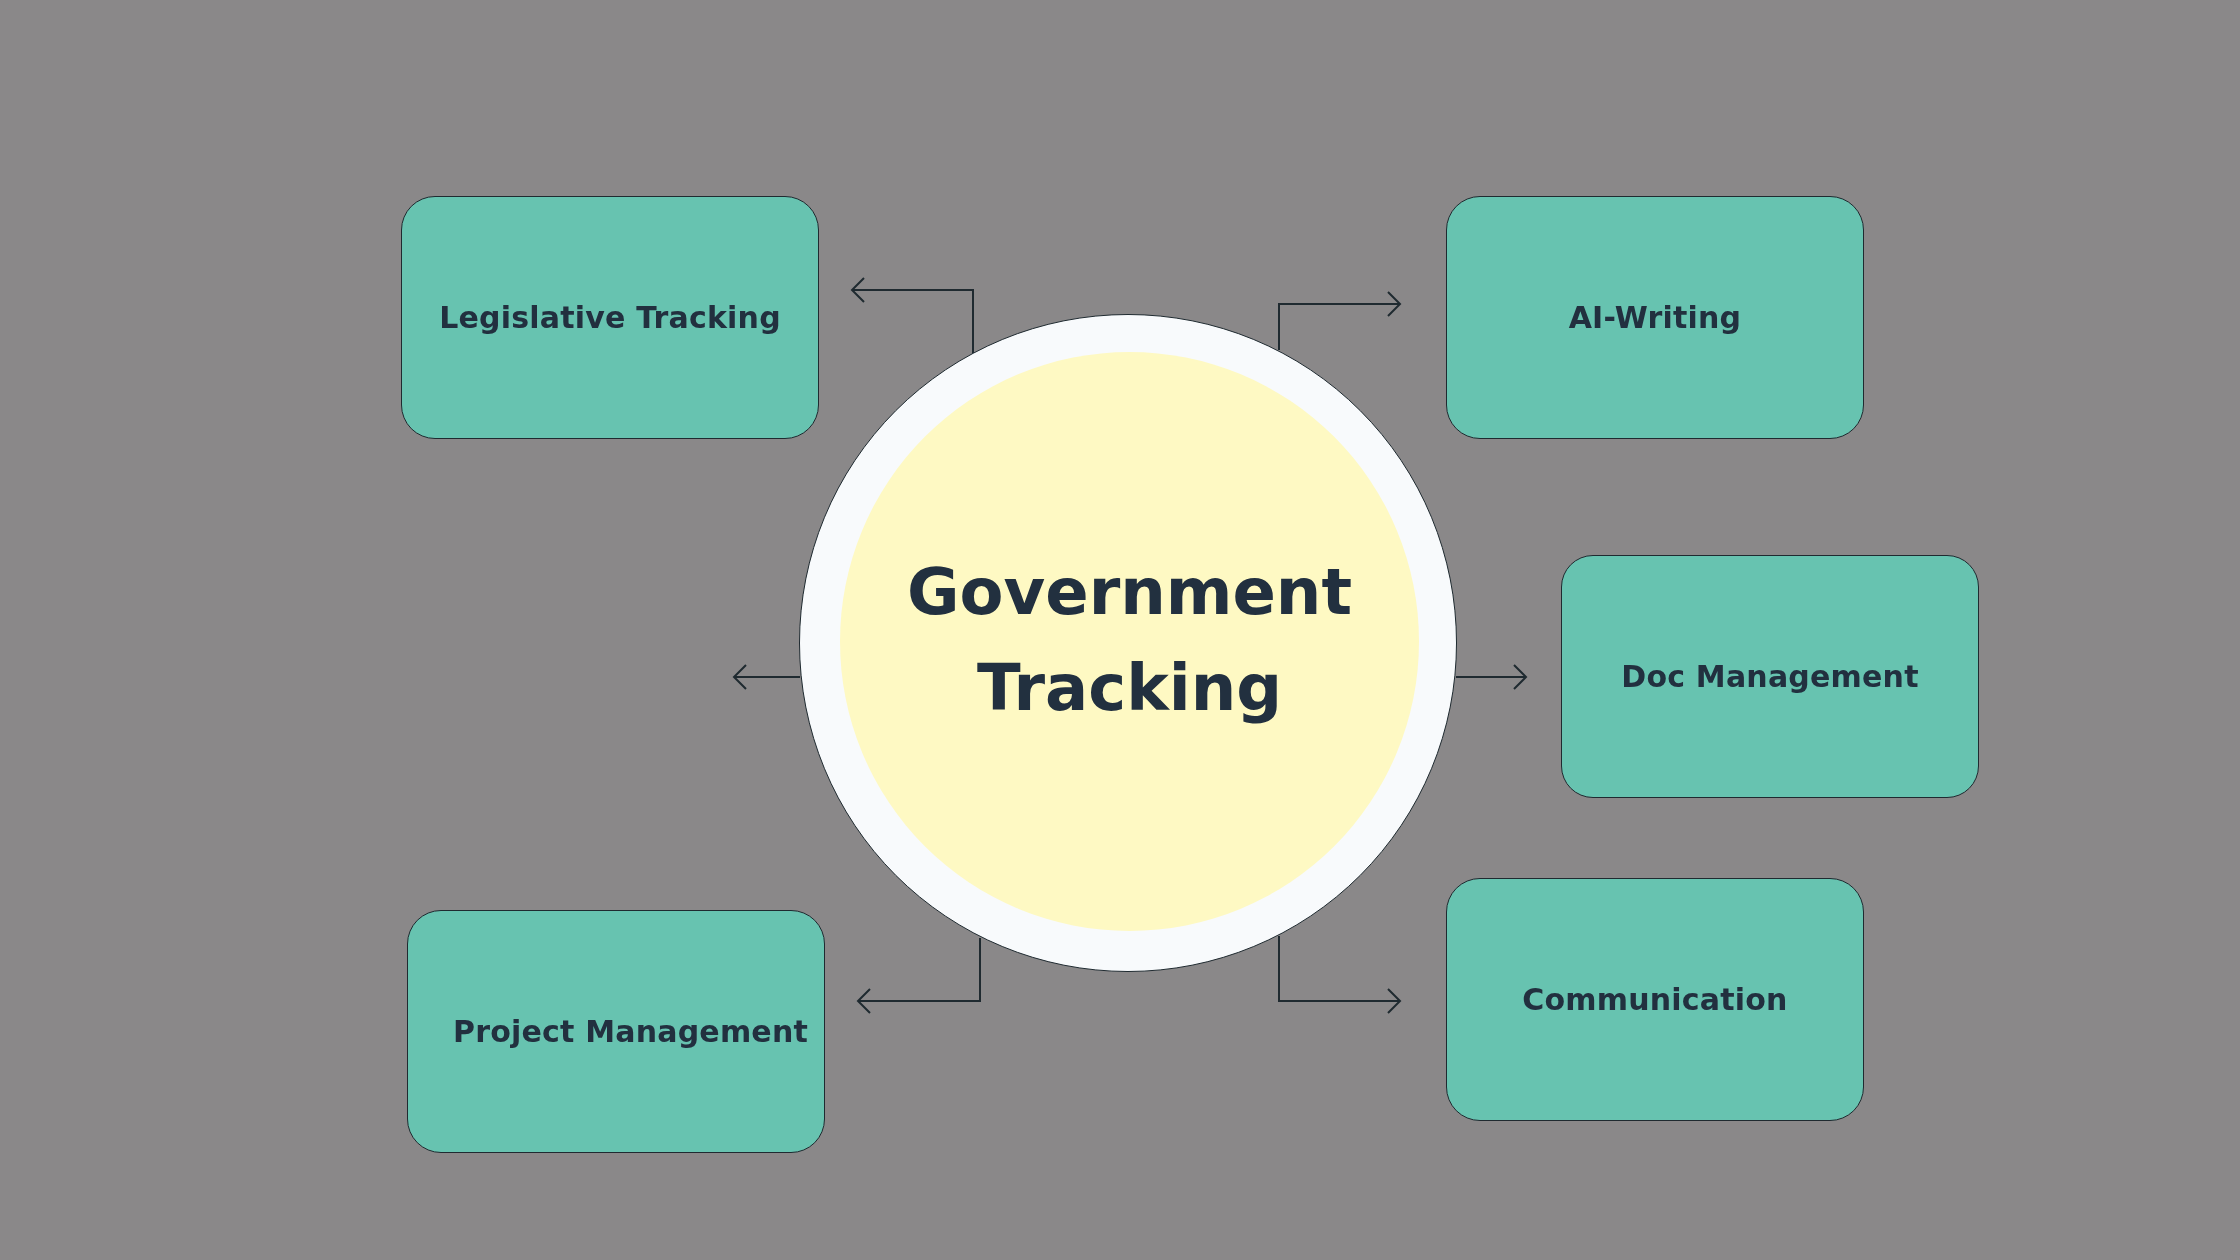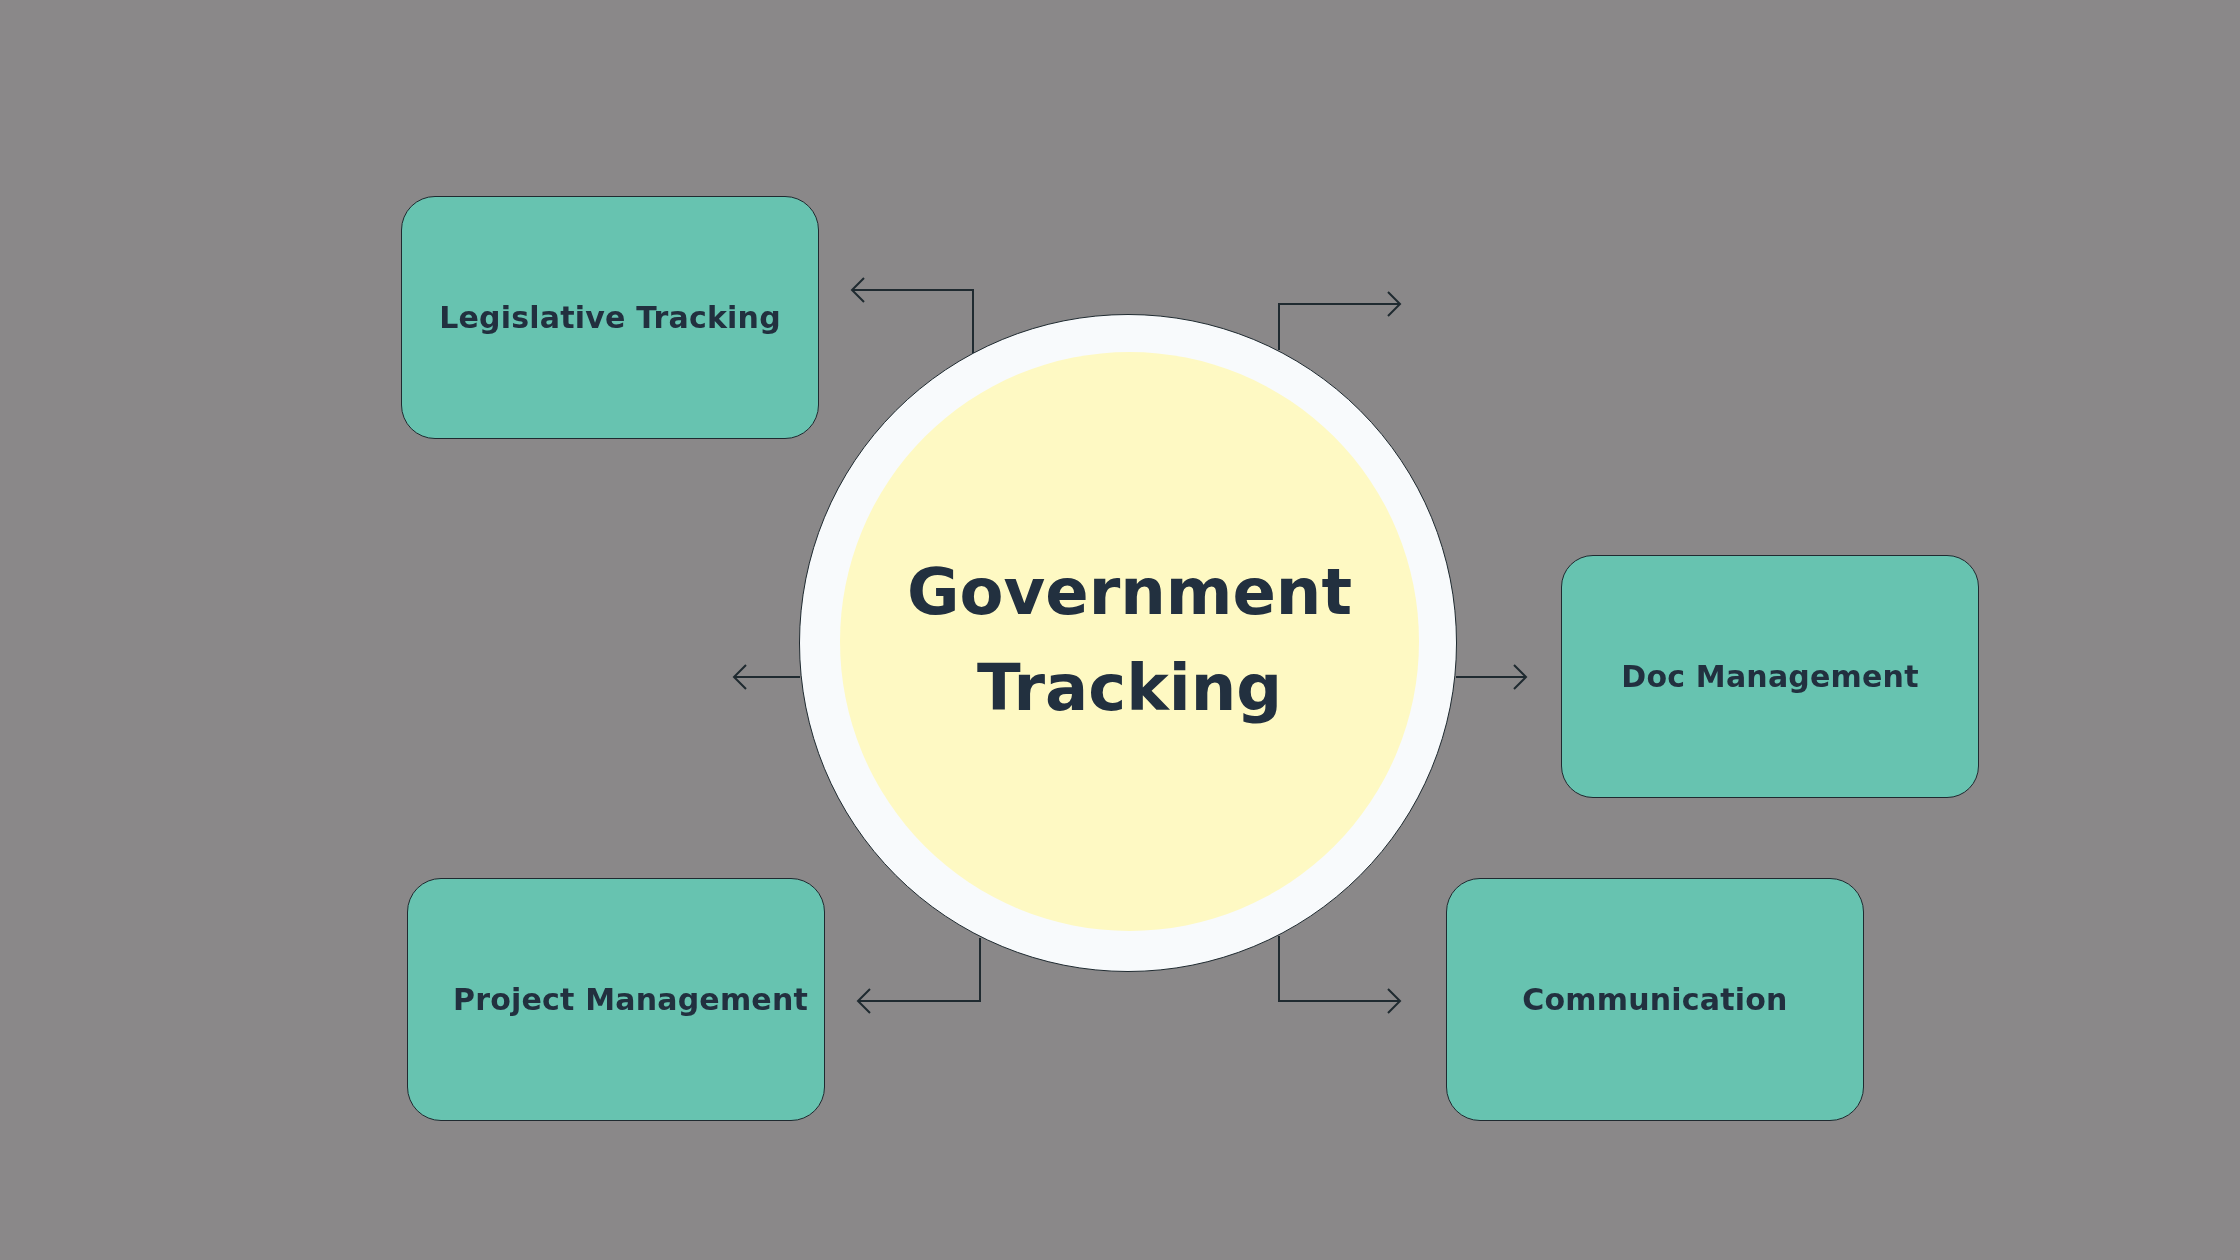--- a/index.html
+++ b/index.html
@@ -87,27 +87,30 @@
     <div class="hub-title">
       <span>Government</span>
       <span>Tracking</span>
     </div>
   </div>
 
   <div class="node" style="left:401px; top:196px;text-align:center;">
     <span class="node-label">Legislative Tracking</span>
   </div>
 
+  <div class="node" style="left:1446px; top:196px;">
+    <span class="node-label">AI-Writing</span>
+  </div>
 
 
   <div class="node" style="left:1561px; top:555px;border-radius:32px;">
     <span class="node-label">Doc Management</span>
   </div>
 
-  <div class="node" style="left:407px; top:878px;padding-left:29px;">
+  <div class="node" style="left:407px; top:910px;padding-left:29px;">
     <span class="node-label">Project Management</span>
   </div>
 
   <div class="node" style="left:1446px; top:878px; padding-bottom:0;">
     <span class="node-label">Communication</span>
   </div>
 
 </div>
 
 </body></html>

